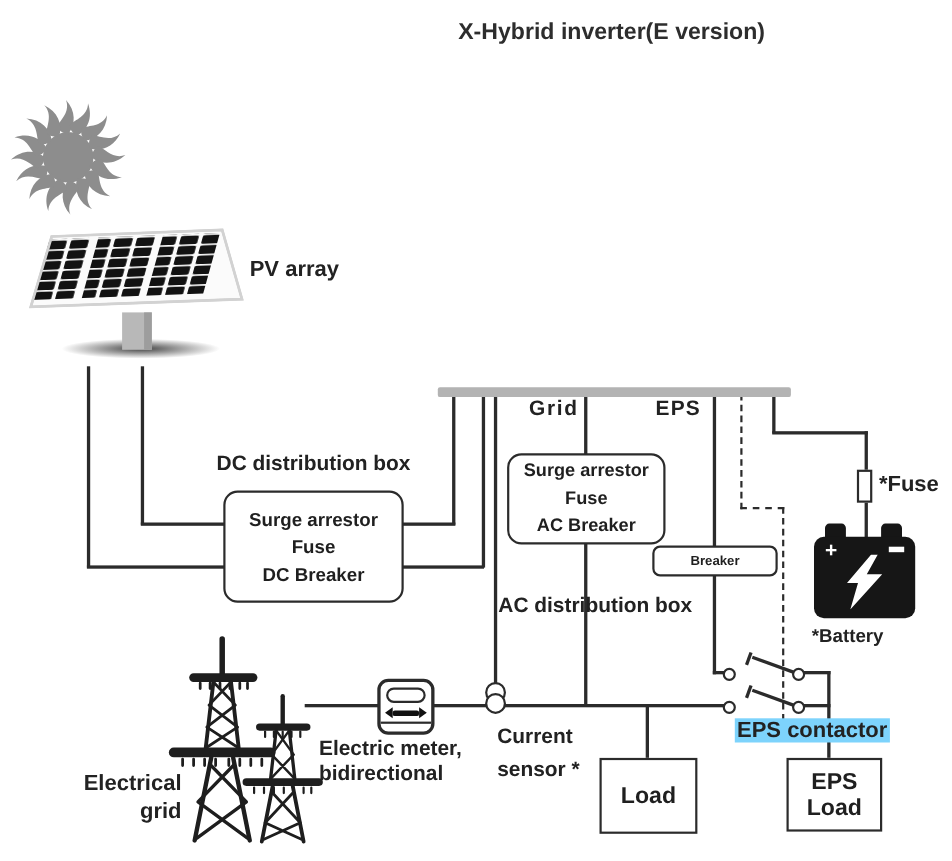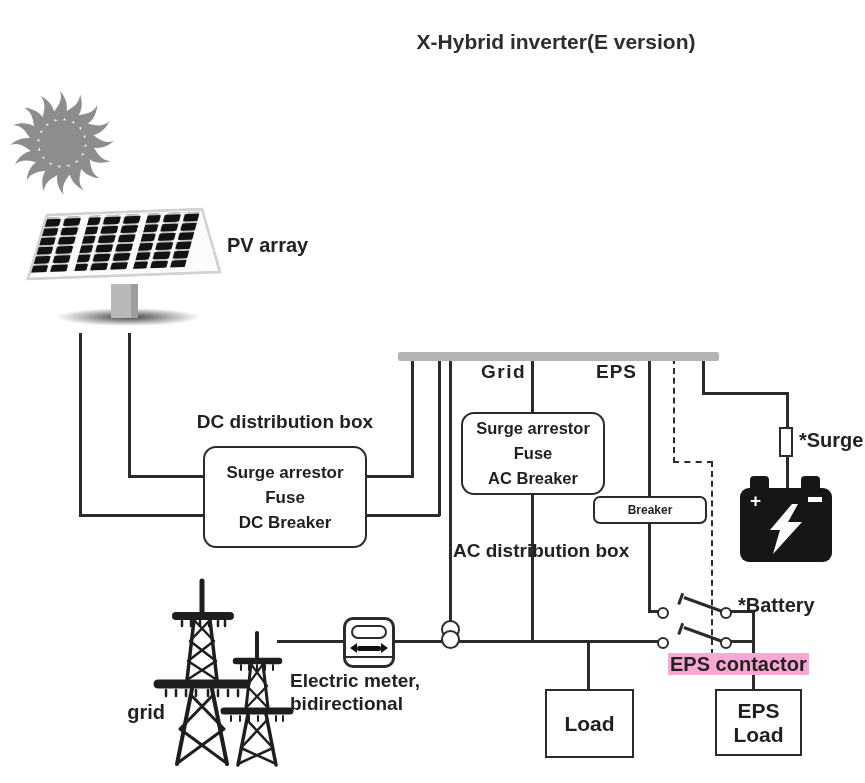--- a/index.html
+++ b/index.html
@@ -216,30 +216,35 @@
 
   <div class="contact" style="left:657px;top:607px;"></div>
   <div class="contact" style="left:720px;top:607px;"></div>
   <div class="contact" style="left:657px;top:637px;"></div>
   <div class="contact" style="left:720px;top:637px;"></div>
   <div class="blade" style="left:684px;top:596px;width:41px;transform:rotate(20deg);"></div>
   <div class="blade" style="left:684px;top:626px;width:41px;transform:rotate(20deg);"></div>
   <div class="blade" style="left:683px;top:592px;width:12px;transform:rotate(110deg);"></div>
   <div class="blade" style="left:683px;top:622px;width:12px;transform:rotate(110deg);"></div>
 
-  <div class="lbl" style="left:406px;top:30px;width:300px;text-align:center;font-size:21px;color:#2d2d2d;">X-Hybrid  inverter(E version)</div>
+  <div class="lbl" style="left:406px;top:17px;width:300px;text-align:center;font-size:21px;color:#2d2d2d;">X-Hybrid  inverter(E version)</div>
   <div class="lbl" style="left:227px;top:234px;font-size:20px;">PV array</div>
   <div class="lbl" style="left:184px;top:412px;width:202px;text-align:center;font-size:19px;">DC distribution box</div>
   <div class="lbl" style="left:481px;top:362px;font-size:19px;letter-spacing:1.5px;">Grid</div>
   <div class="lbl" style="left:596px;top:362px;font-size:19px;letter-spacing:1px;">EPS</div>
   <div class="lbl" style="left:453px;top:541px;font-size:19px;">AC distribution box</div>
-  <div class="lbl" style="left:799px;top:429px;font-size:20px;">*Surge</div>
-  <div class="lbl" style="left:738px;top:594px;font-size:20px;">*Battery</div>
+  <div class="lbl" style="left:799px;top:429px;font-size:20px;">*Fuse</div>
+  <div class="lbl" style="left:738px;top:570px;font-size:17px;">*Battery</div>
   <div class="lbl" style="left:58px;top:699px;width:107px;text-align:right;font-size:20px;line-height:26px;white-space:normal;">
+    <div>Electrical</div>
     <div>grid</div>
   </div>
   <div class="lbl" style="left:290px;top:669px;width:165px;text-align:left;font-size:19px;line-height:23px;white-space:normal;">
     <div>Electric meter,</div>
     <div>bidirectional</div>
   </div>
-  <div class="lbl" style="left:668px;top:653px;font-size:20px;background:#f9a8d4;z-index:7;padding:0 2px;">EPS contactor</div>
+  <div class="lbl" style="left:452px;top:655px;font-size:19px;line-height:30px;white-space:normal;">
+    <div>Current</div>
+    <div>sensor *</div>
+  </div>
+  <div class="lbl" style="left:668px;top:653px;font-size:20px;background:#7dd3fc;z-index:7;padding:0 2px;">EPS contactor</div>
 
 </div>
 
 </body></html>

